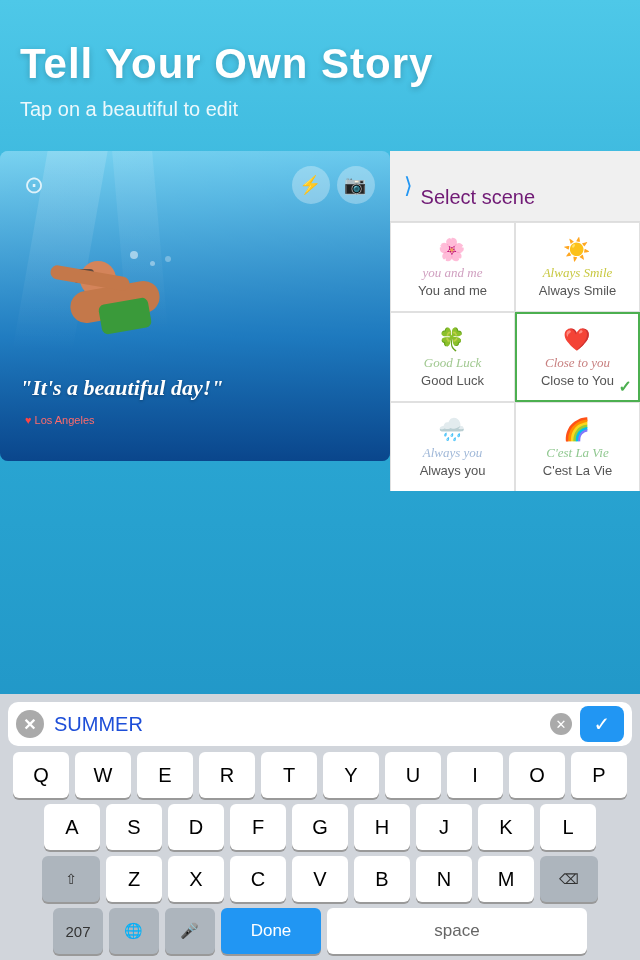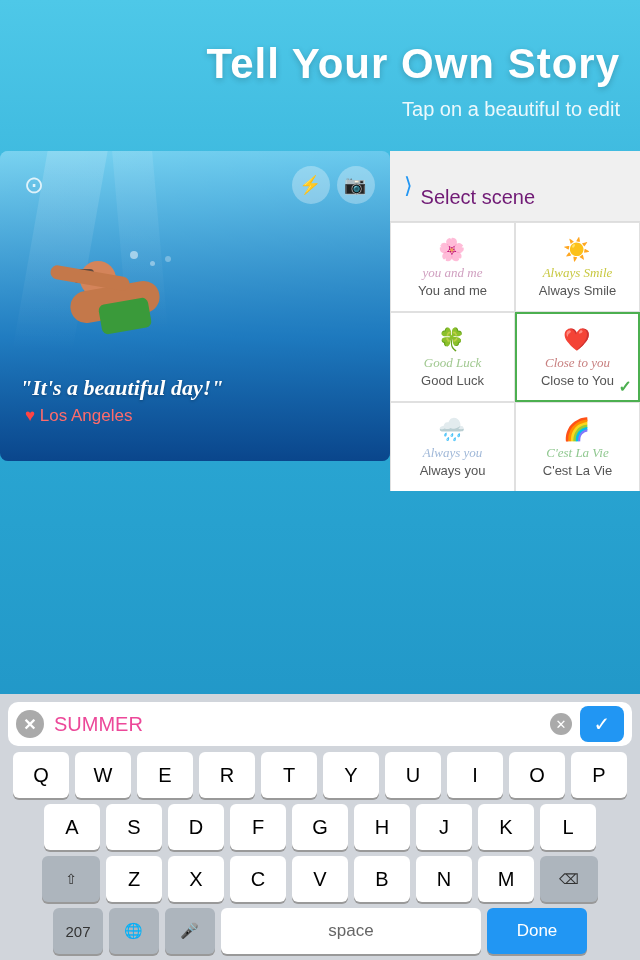--- a/index.html
+++ b/index.html
@@ -6,21 +6,21 @@
     body {
       width: 640px;
       height: 960px;
       overflow: hidden;
       font-family: -apple-system, 'Helvetica Neue', Arial, sans-serif;
       background: linear-gradient(180deg, #4ec8e8 0%, #2ba8d4 40%, #1a8bbf 100%);
     }
 
     
     .header {
-      text-align: right;
+      text-align: left;
       padding: 40px 20px 20px;
     }
     .header-title {
       font-size: 42px;
       font-weight: 800;
       color: #fff;
       text-shadow: 0 2px 6px rgba(0,0,0,0.2);
       letter-spacing: 1px;
       margin-bottom: 10px;
     }
@@ -64,21 +64,21 @@
       font-size: 22px;
       font-weight: 600;
       text-shadow: 0 1px 3px rgba(0,0,0,0.3);
       font-family: Georgia, serif;
     }
     .photo-location {
       position: absolute;
       bottom: 35px;
       left: 25px;
       color: #ff6b6b;
-      font-size: 17px;
+      font-size: 11px;
       font-weight: 500;
     }
     .photo-location::before {
       content: '♥ ';
       color: #ff4444;
     }
     .photo-icon-flash {
       position: absolute;
       top: 15px;
       right: 60px;
@@ -250,21 +250,21 @@
       font-weight: bold;
       flex-shrink: 0;
       cursor: pointer;
     }
     .search-input-field {
       flex: 1;
       border: none;
       outline: none;
       font-size: 20px;
       padding: 0 10px;
-      color: #ec4899;
+      color: #1d4ed8;
       background: transparent;
       caret-color: #333;
     }
     .search-clear {
       width: 22px;
       height: 22px;
       background: #aaa;
       border-radius: 50%;
       display: flex;
       align-items: center;
@@ -476,17 +476,17 @@
     <div class="key">B</div>
     <div class="key">N</div>
     <div class="key">M</div>
     <div class="key special backspace-key">⌫</div>
   </div>
 
   <div class="kb-row">
     <div class="key special num-key">207</div>
     <div class="key special globe-key">🌐</div>
     <div class="key special mic-key">🎤</div>
+    <div class="key done-key">Done</div>
     <div class="key space-key">space</div>
-    <div class="key done-key">Done</div>
   </div>
 
 </div>
 
 </body></html>

